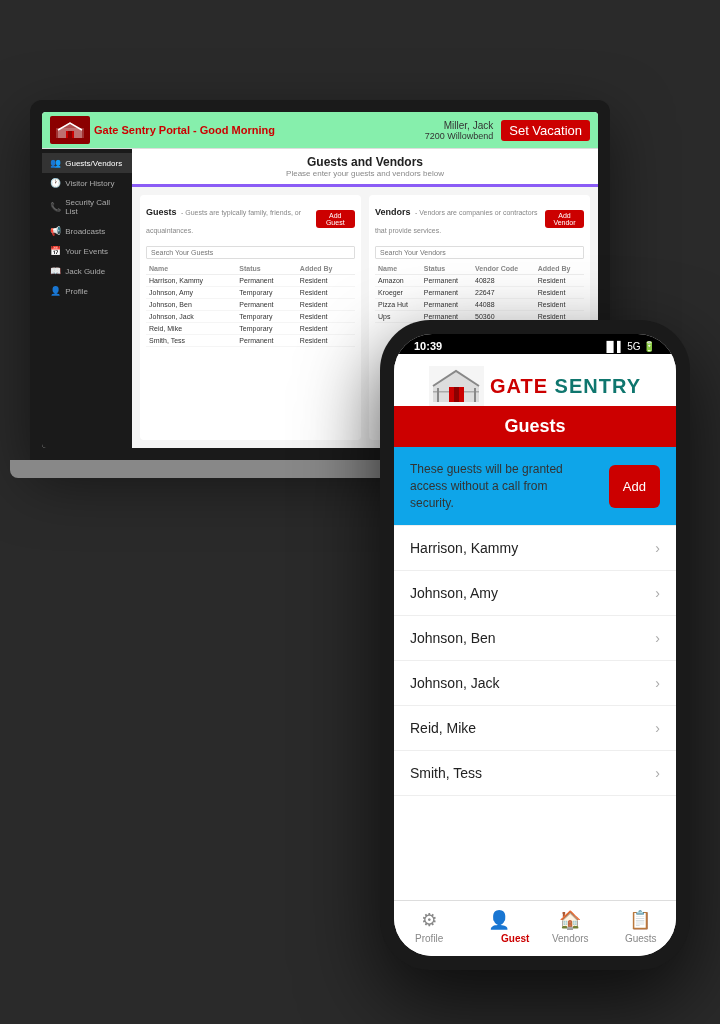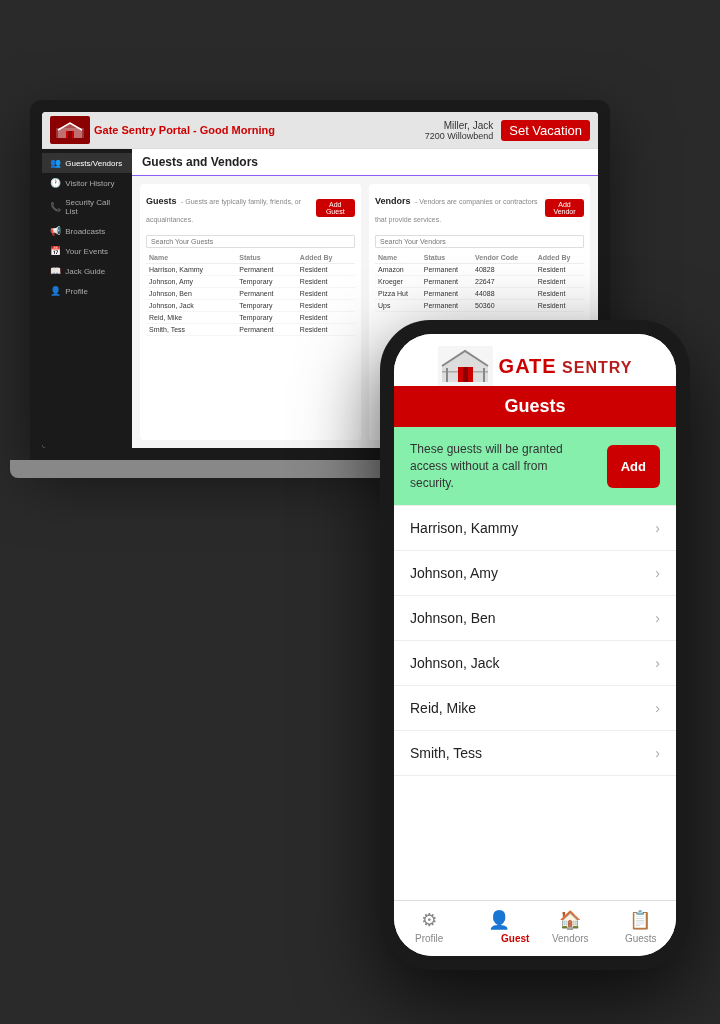--- a/index.html
+++ b/index.html
@@ -61,21 +61,21 @@
       content: 'MacBook';
       position: absolute;
       right: 10px;
       top: 2px;
       font-size: 8px;
       color: #555;
     }
 
     
     .laptop-topbar {
-      background: #e5e5e5;
+      background: #86efac;
       border-bottom: 1px solid #ddd;
       padding: 4px 8px;
       display: flex;
       align-items: center;
       justify-content: space-between;
       min-height: 36px;
     }
 
     .laptop-logo-area {
       display: flex;
@@ -153,21 +153,22 @@
       flex: 1;
       background: #f5f5f5;
       overflow: hidden;
       display: flex;
       flex-direction: column;
     }
 
     .laptop-main-header {
       background: #fff;
       padding: 6px 10px;
-      border-bottom: 1px solid #8b5cf6;
+      border-bottom: 3px solid #8b5cf6;
+      text-align: center;
     }
 
     .laptop-main-header h2 {
       font-size: 12px;
       font-weight: 700;
       color: #222;
     }
 
     .laptop-main-header p {
       font-size: 8px;
@@ -309,42 +310,42 @@
       font-size: 18px;
       font-weight: 700;
     }
 
     
     .phone-add-row {
       display: flex;
       align-items: center;
       justify-content: space-between;
       padding: 14px 16px;
-      background: #86efac;
+      background: #0ea5e9;
       border-bottom: 1px solid #eee;
       gap: 15px;
     }
 
     .phone-add-text {
       font-size: 12px;
       color: #333;
       line-height: 1.4;
       flex: 1;
       padding-right: 12px;
     }
 
     .phone-add-btn {
       background: #cc0000;
       color: #fff;
       border: none;
       border-radius: 6px;
       font-size: 13px;
       padding: 14px 14px;
       cursor: pointer;
-      font-weight: 700;
+      font-weight: 400;
     }
 
     
     .phone-guest-list {
       flex: 1;
       overflow: hidden;
     }
 
     .phone-guest-item {
       display: flex;
@@ -463,20 +464,21 @@
             </div>
             <div class="sidebar-item-laptop">
               <span class="s-icon">👤</span>
               <span>Profile</span>
             </div>
           </div>
 
           <div class="laptop-main">
             <div class="laptop-main-header">
               <h2>Guests and Vendors</h2>
+              <p>Please enter your guests and vendors below</p>
             </div>
             <div class="laptop-main-content">
 
               <div class="laptop-panel">
                 <div class="panel-header">
                   <div>
                     <span class="panel-title">Guests</span>
                     <span class="panel-subtitle"> - Guests are typically family, friends, or acquaintances.</span>
                   </div>
                   <button class="panel-btn">Add Guest</button>
@@ -576,36 +578,45 @@
           </div>
         </div>
       </div>
     </div>
     <div class="laptop-base"></div>
   </div>
 
   <div class="phone">
     <div class="phone-screen">
 
+      <div style="background:#000;padding:6px 20px 2px;display:flex;align-items:center;justify-content:space-between;">
+        <span class="phone-time" style="color:#fff;font-size:11px;font-weight:700;">10:39</span>
+        <div style="width:80px;height:16px;background:#000;border-radius:8px;margin:0 auto;position:absolute;left:50%;transform:translateX(-50%);"></div>
+        <div style="display:flex;align-items:center;gap:3px;color:#fff;font-size:10px;">
+          <span>▐▌▌</span>
+          <span>5G</span>
+          <span>🔋</span>
+        </div>
+      </div>
 
       <div class="phone-logo-area">
         <div style="display:flex;align-items:center;gap:6px;">
           <svg width="55" height="40" viewBox="0 0 55 40" xmlns="http://www.w3.org/2000/svg">
             <rect x="0" y="0" width="55" height="40" fill="#f5f5f5"></rect>
             <path d="M27 4 L50 20 L50 36 L4 36 L4 20 Z" fill="#ddd"></path>
             <path d="M4 20 L27 5 L50 20" stroke="#888" stroke-width="2" fill="none"></path>
             <rect x="20" y="21" width="15" height="15" fill="#cc0000"></rect>
             <rect x="25" y="21" width="5" height="15" fill="#8B0000"></rect>
             <rect x="4" y="25" width="16" height="1.5" fill="#aaa"></rect>
             <rect x="35" y="25" width="15" height="1.5" fill="#aaa"></rect>
             <rect x="8" y="22" width="2" height="14" fill="#888"></rect>
             <rect x="45" y="22" width="2" height="14" fill="#888"></rect>
           </svg>
           <div>
-            <span style="color:#cc0000;font-size:20px;font-weight:900;letter-spacing:1px;">GATE</span><span style="color:#b91c1c;font-size:16px;font-weight:900;letter-spacing:1px;"> SENTRY</span>
+            <span style="color:#cc0000;font-size:20px;font-weight:900;letter-spacing:1px;">GATE</span><span style="color:#0f766e;font-size:20px;font-weight:900;letter-spacing:1px;"> SENTRY</span>
           </div>
         </div>
       </div>
 
       <div class="phone-header-bar">Guests</div>
 
       <div class="phone-add-row">
         <div class="phone-add-text">These guests will be granted access without a call from security.</div>
         <button class="phone-add-btn">Add</button>
       </div>

